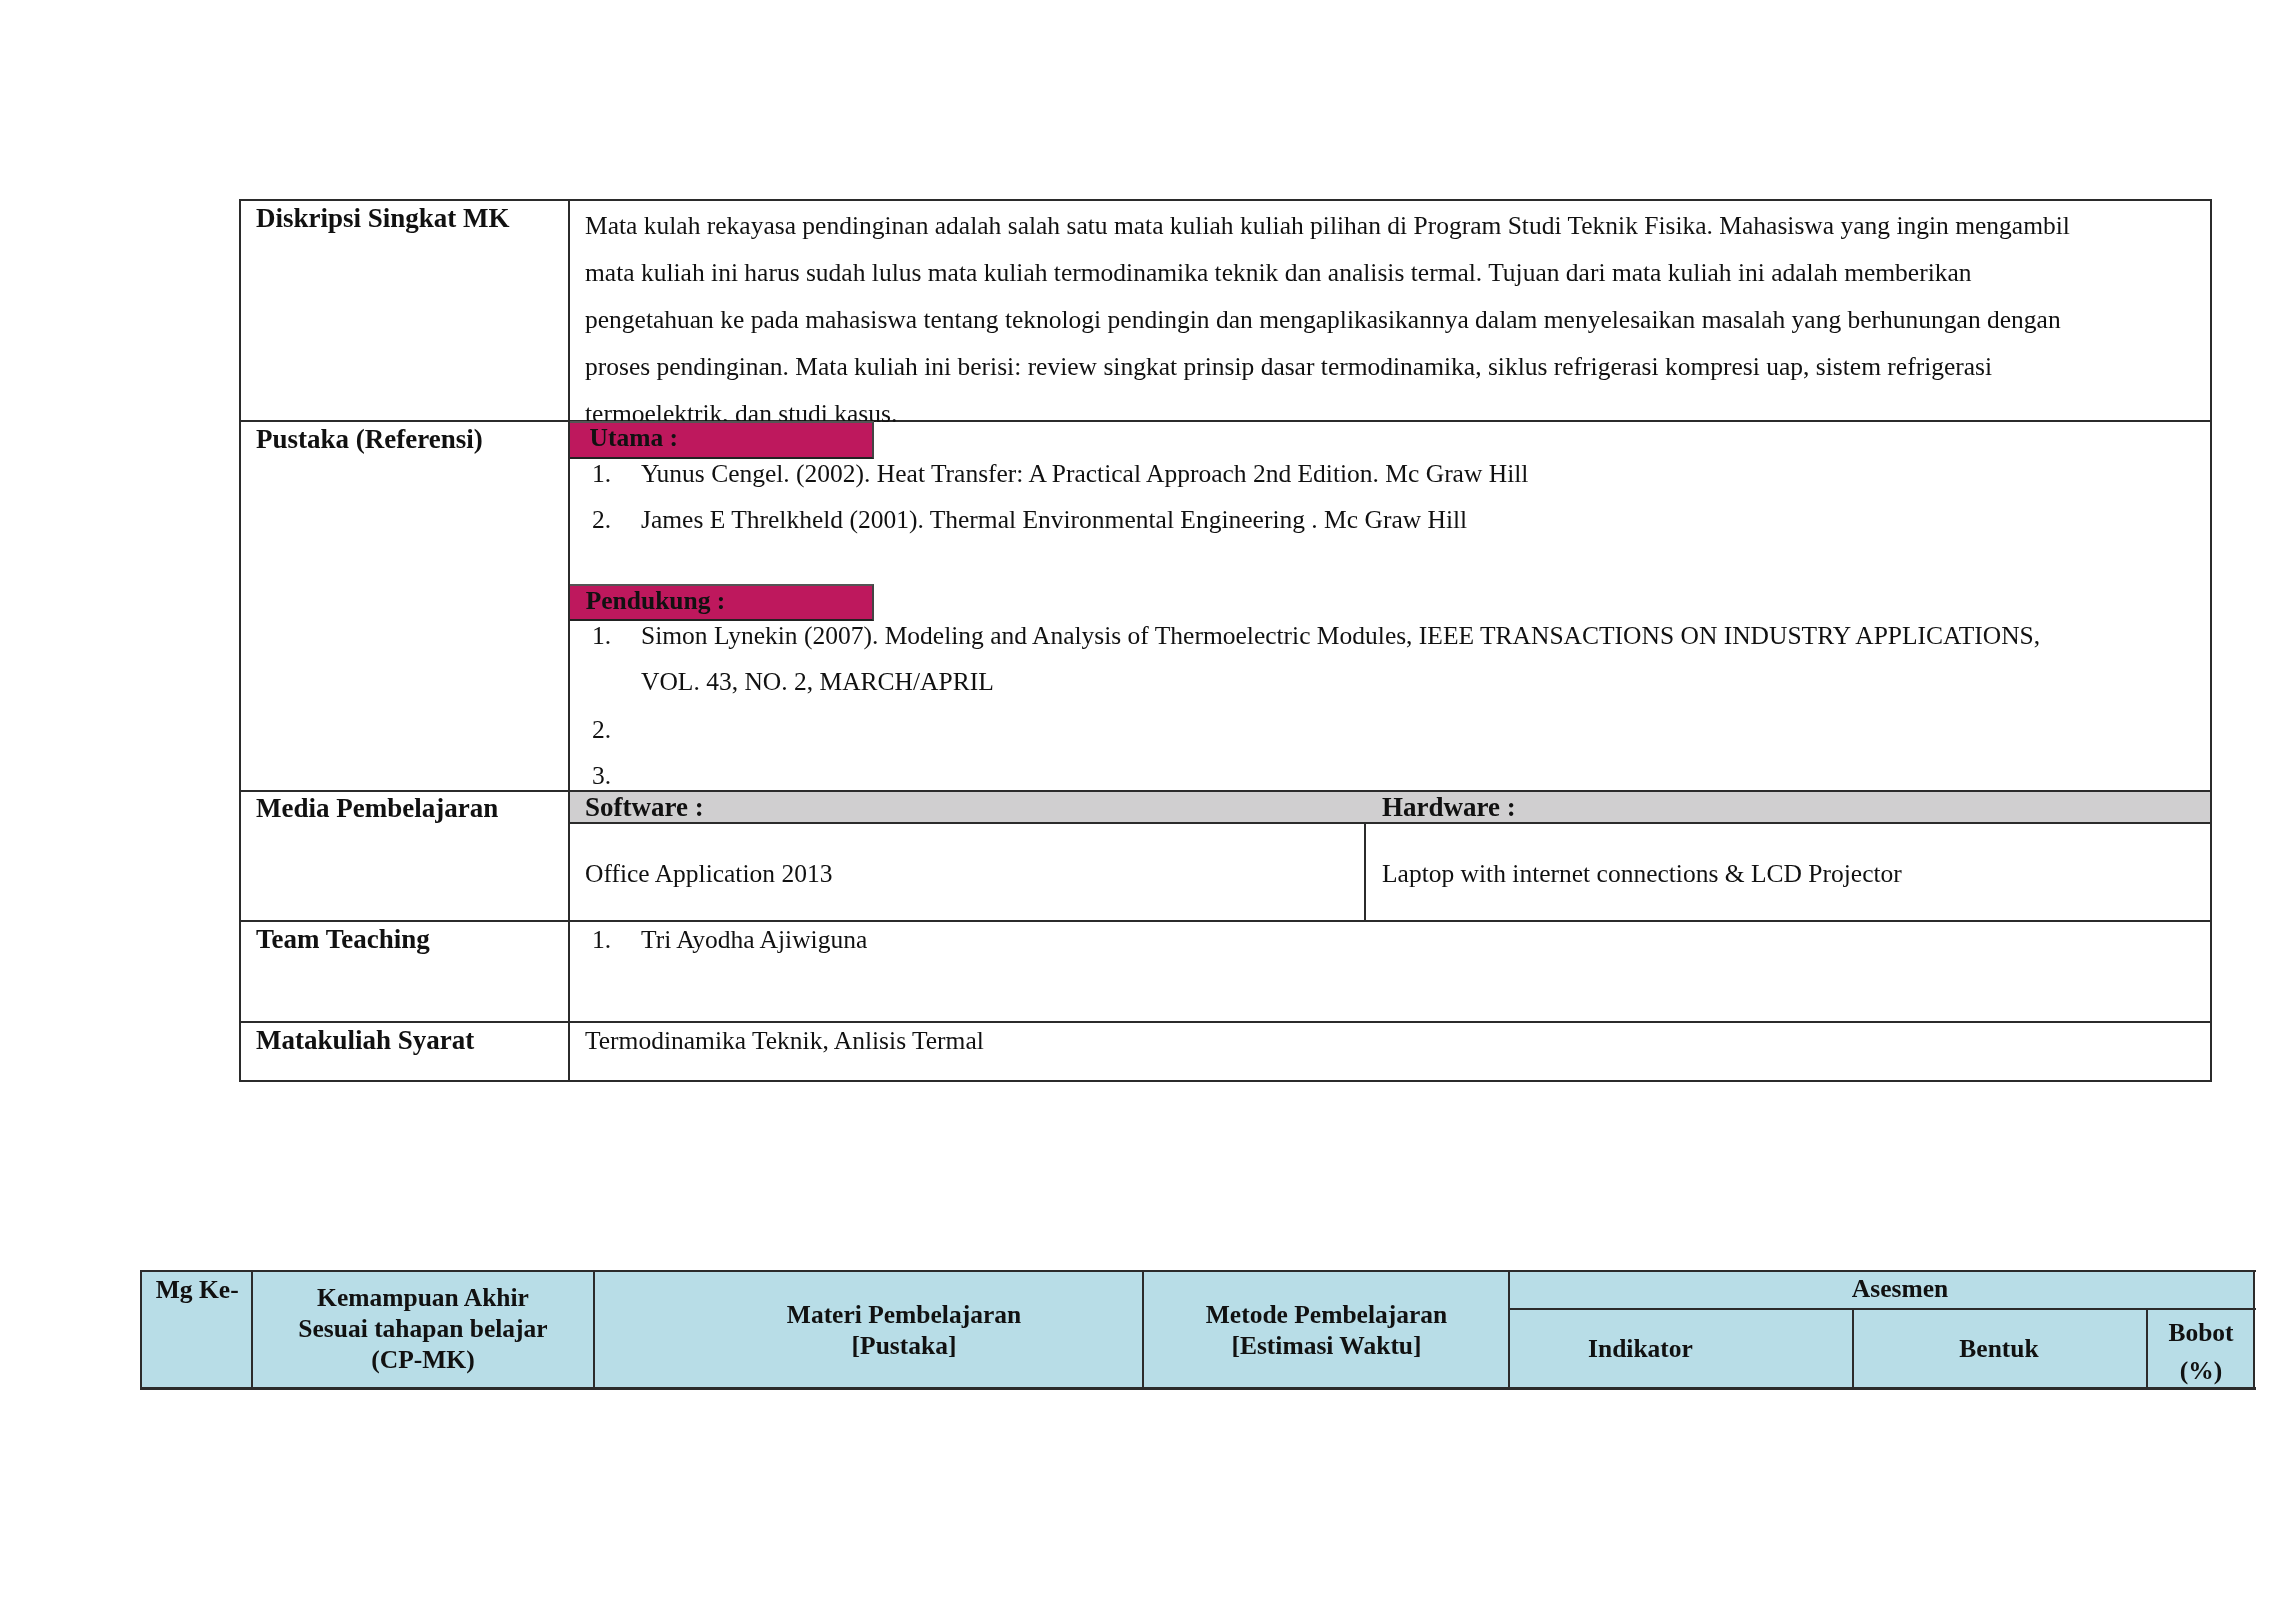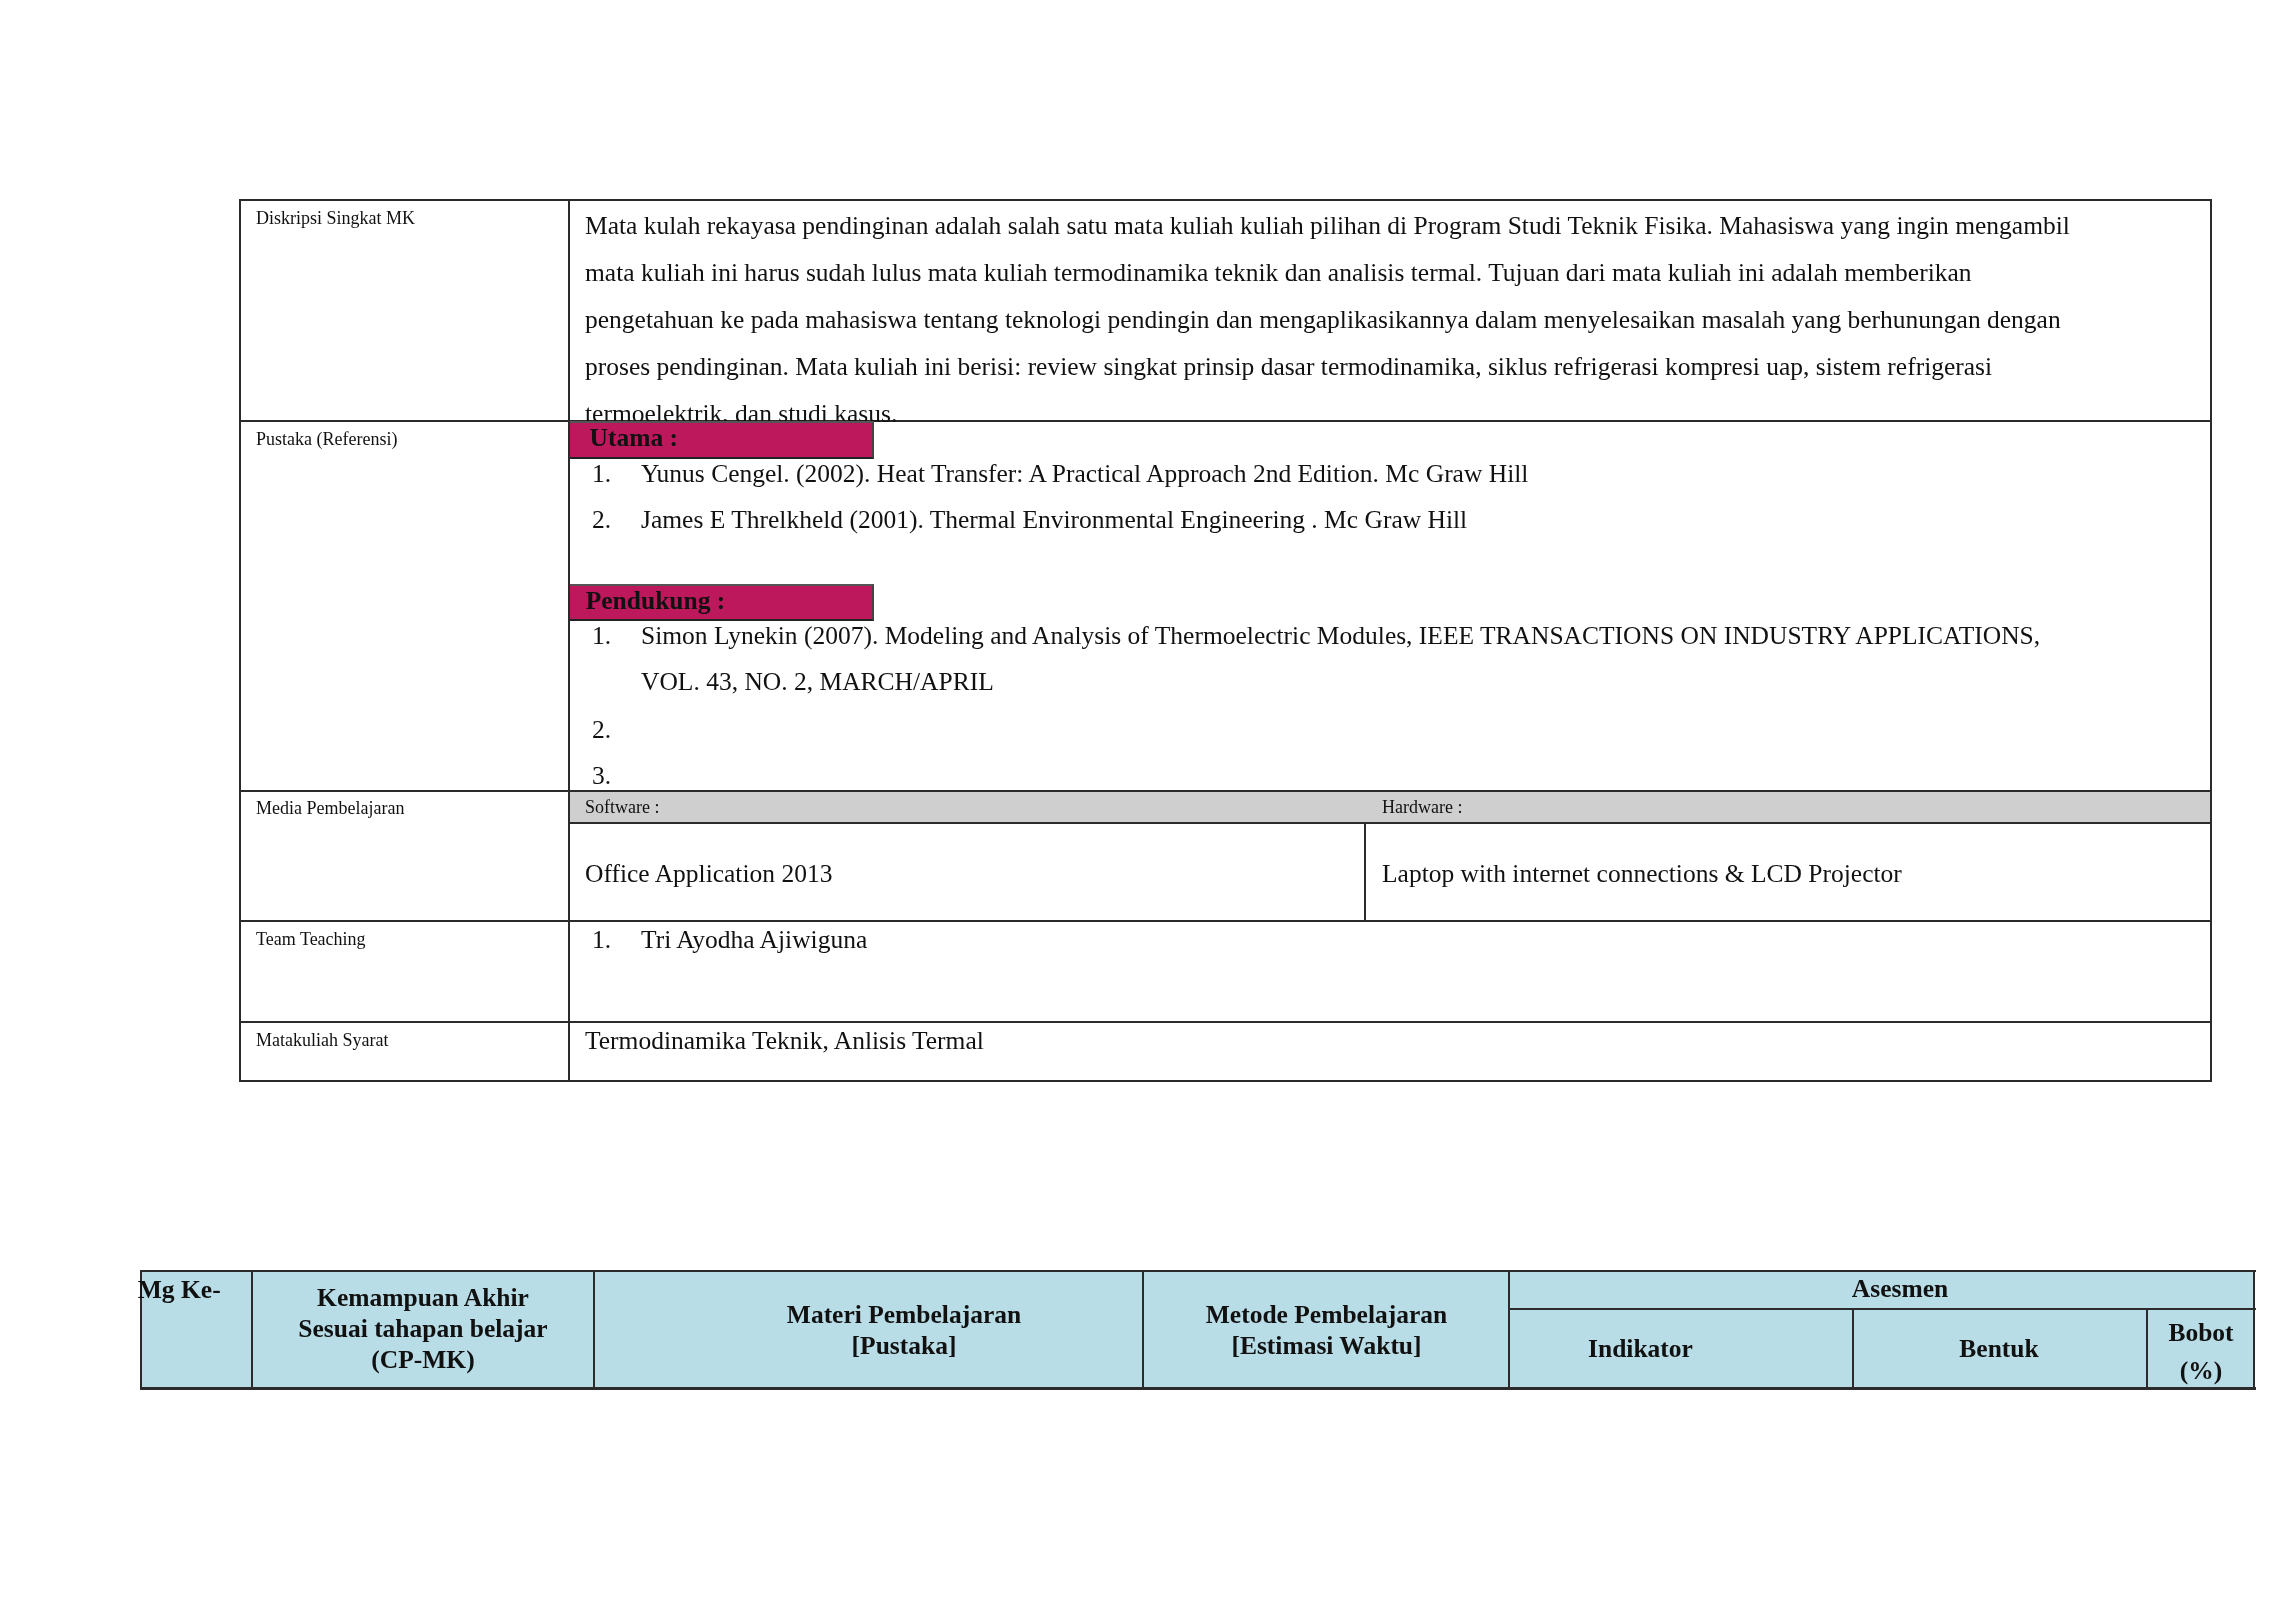--- a/index.html
+++ b/index.html
@@ -1,20 +1,20 @@
 <!DOCTYPE html>
 <html><head>
 <meta charset="utf-8">
 <style>
   html, body { margin:0; padding:0; background:#ffffff; }
   body { width:2293px; height:1620px; position:relative; overflow:hidden;
          font-family:"Liberation Serif", "DejaVu Serif", serif; color:#111; }
   .line-h { position:absolute; height:2px; background:#2b2b2b; }
   .line-v { position:absolute; width:2px; background:#2b2b2b; }
-  .lbl { position:absolute; font-weight:normal; font-size:18px; line-height:29px; white-space:nowrap; }
+  .lbl { position:absolute; font-weight:bold; font-size:27px; line-height:29px; white-space:nowrap; }
   .txt { position:absolute; font-size:25.5px; white-space:nowrap; }
   .desc { position:absolute; left:585px; top:202px; width:1607px; font-size:25.5px; line-height:47px; }
   .desc span { display:block; white-space:nowrap; }
   .graybox { position:absolute; background:#be185d; border-bottom:2.9px solid #222; border-right:2px solid #444; border-top:2px solid #555; }
   .graybox span { position:absolute; left:19.6px; top:0px; font-weight:bold; font-size:25.5px; line-height:29px; }
   .ref { position:absolute; font-size:25.5px; line-height:29px; white-space:nowrap; }
   .num { position:absolute; font-size:25.5px; line-height:29px; }
   .media-head { position:absolute; background:#d0cfd0; }
   .t2 { position:absolute; background:#b8dde7; }
   .t2-lbl { position:absolute; font-weight:bold; font-size:25.5px; line-height:31px; text-align:center; }
@@ -88,21 +88,21 @@
   <div class="line-h" style="left:1509px; top:1308px; width:747px;"></div>
   <div class="line-v" style="left:140px; top:1270px; height:119px;"></div>
   <div class="line-v" style="left:251px; top:1270px; height:119px;"></div>
   <div class="line-v" style="left:593px; top:1270px; height:119px;"></div>
   <div class="line-v" style="left:1142px; top:1270px; height:119px;"></div>
   <div class="line-v" style="left:1508px; top:1270px; height:119px;"></div>
   <div class="line-v" style="left:1852px; top:1308px; height:81px;"></div>
   <div class="line-v" style="left:2146px; top:1308px; height:81px;"></div>
   <div class="line-v" style="left:2253px; top:1270px; height:119px;"></div>
 
-  <div class="t2-lbl" style="left:128px; top:1274px; width:108px; text-align:left; padding-left:9.8px; box-sizing:border-box;">Mg Ke-</div>
+  <div class="t2-lbl" style="left:146px; top:1274px; width:108px; text-align:left; padding-left:9.8px; box-sizing:border-box;">Mg Ke-</div>
 
   <div class="t2-lbl" style="left:253px; top:1282px; width:340px;">
     <div>Kemampuan Akhir</div>
     <div>Sesuai tahapan belajar</div>
     <div>(CP-MK)</div>
   </div>
 
   <div class="t2-lbl" style="left:595px; top:1299px; width:618px;">
     <div>Materi Pembelajaran</div>
     <div>[Pustaka]</div>

